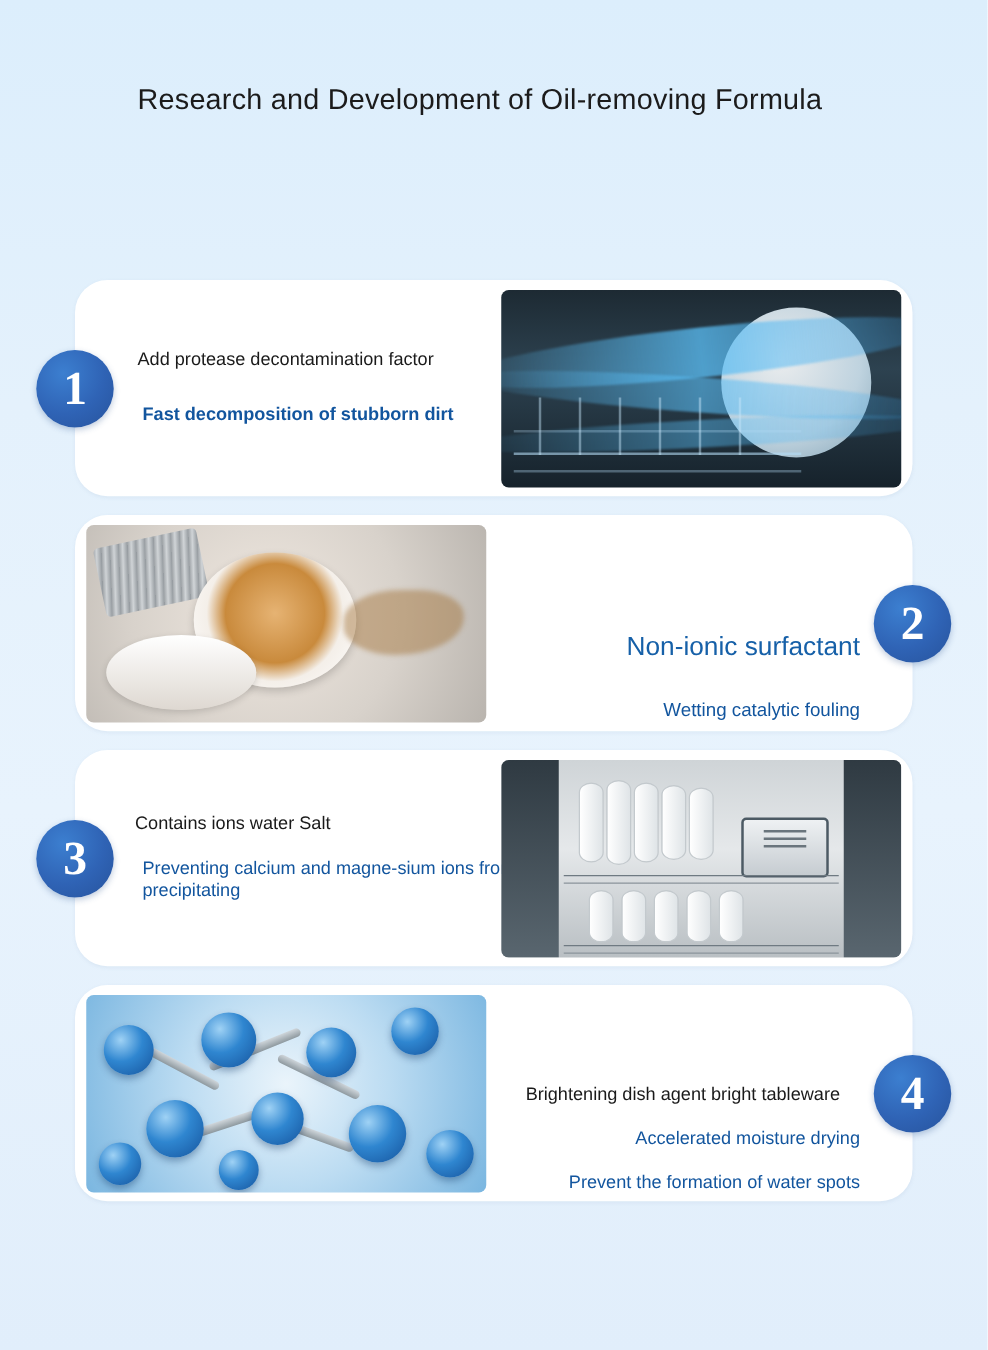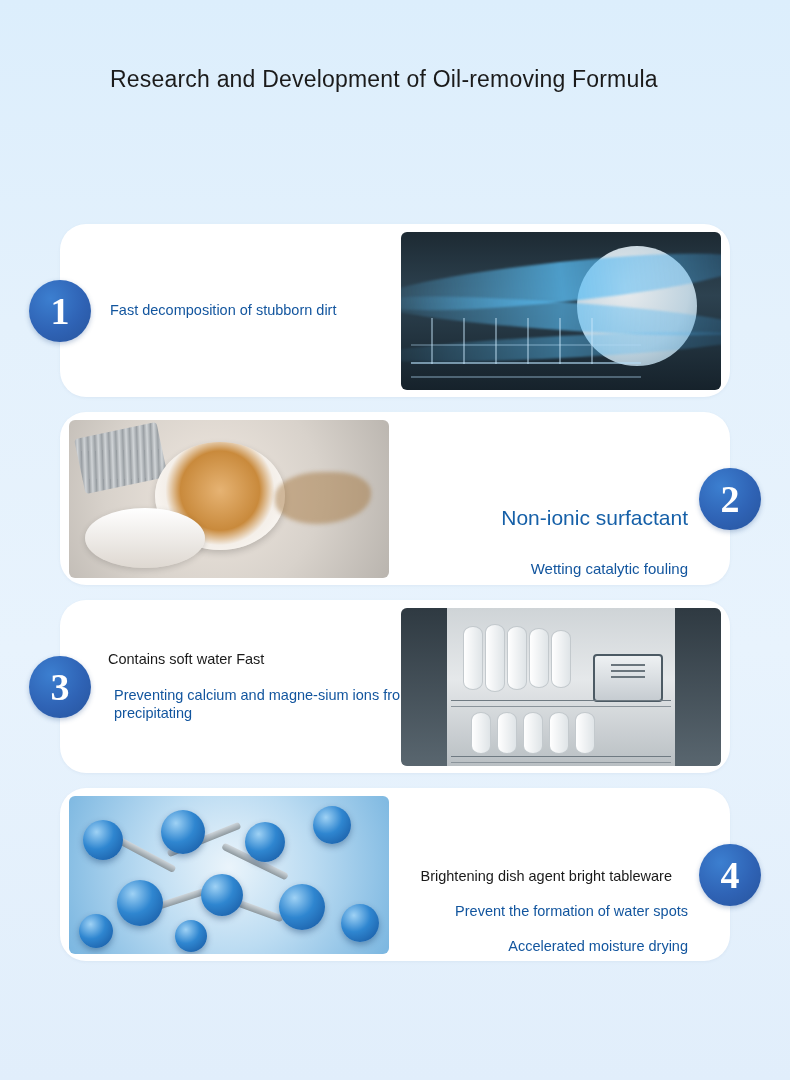--- a/index.html
+++ b/index.html
@@ -263,20 +263,21 @@
 </head>
 <body>
 
 <div class="page-title">Research and Development of Oil-removing Formula</div>
 
 <div class="cards">
 
   <div class="card img-right c1">
     <div class="badge">1</div>
     <div class="lines">
+      <div class="line dark">Add protease decontamination factor</div>
       <div class="line">Fast decomposition of stubborn dirt</div>
     </div>
     <div class="photo ph-dishwasher-blue">
       <div class="plate"></div>
       <div class="wave w1"></div>
       <div class="wave w2"></div>
       <div class="wave w3"></div>
       <div class="rack"></div>
       <div class="tine" style="left:30px"></div>
       <div class="tine" style="left:62px"></div>
@@ -297,21 +298,21 @@
     </div>
     <div class="lines">
       <div class="line big">Non-ionic surfactant</div>
       <div class="line sub">Wetting catalytic fouling</div>
     </div>
   </div>
 
   <div class="card img-right c3">
     <div class="badge">3</div>
     <div class="lines">
-      <div class="line dark">Contains soft water Fast</div>
+      <div class="line dark">Contains ions water Salt</div>
       <div class="line">Preventing calcium and magne-sium ions from precipitating</div>
     </div>
     <div class="photo ph-rack">
       <div class="wall-l"></div>
       <div class="wall-r"></div>
       <div class="dish" style="left:62px; top:18px; height:62px;"></div>
       <div class="dish" style="left:84px; top:16px; height:66px;"></div>
       <div class="dish" style="left:106px; top:18px; height:62px;"></div>
       <div class="dish" style="left:128px; top:20px; height:58px;"></div>
       <div class="dish" style="left:150px; top:22px; height:56px;"></div>
@@ -342,18 +343,18 @@
       <div class="atom" style="left:244px; top:10px; width:38px; height:38px;"></div>
       <div class="atom" style="left:48px; top:84px; width:46px; height:46px;"></div>
       <div class="atom" style="left:132px; top:78px; width:42px; height:42px;"></div>
       <div class="atom" style="left:210px; top:88px; width:46px; height:46px;"></div>
       <div class="atom" style="left:10px; top:118px; width:34px; height:34px;"></div>
       <div class="atom" style="left:106px; top:124px; width:32px; height:32px;"></div>
       <div class="atom" style="left:272px; top:108px; width:38px; height:38px;"></div>
     </div>
     <div class="lines">
       <div class="line dark">Brightening dish agent bright tableware</div>
+      <div class="line">Accelerated moisture drying</div>
       <div class="line">Prevent the formation of water spots</div>
-      <div class="line">Accelerated moisture drying</div>
     </div>
   </div>
 
 </div>
 
 </body></html>

